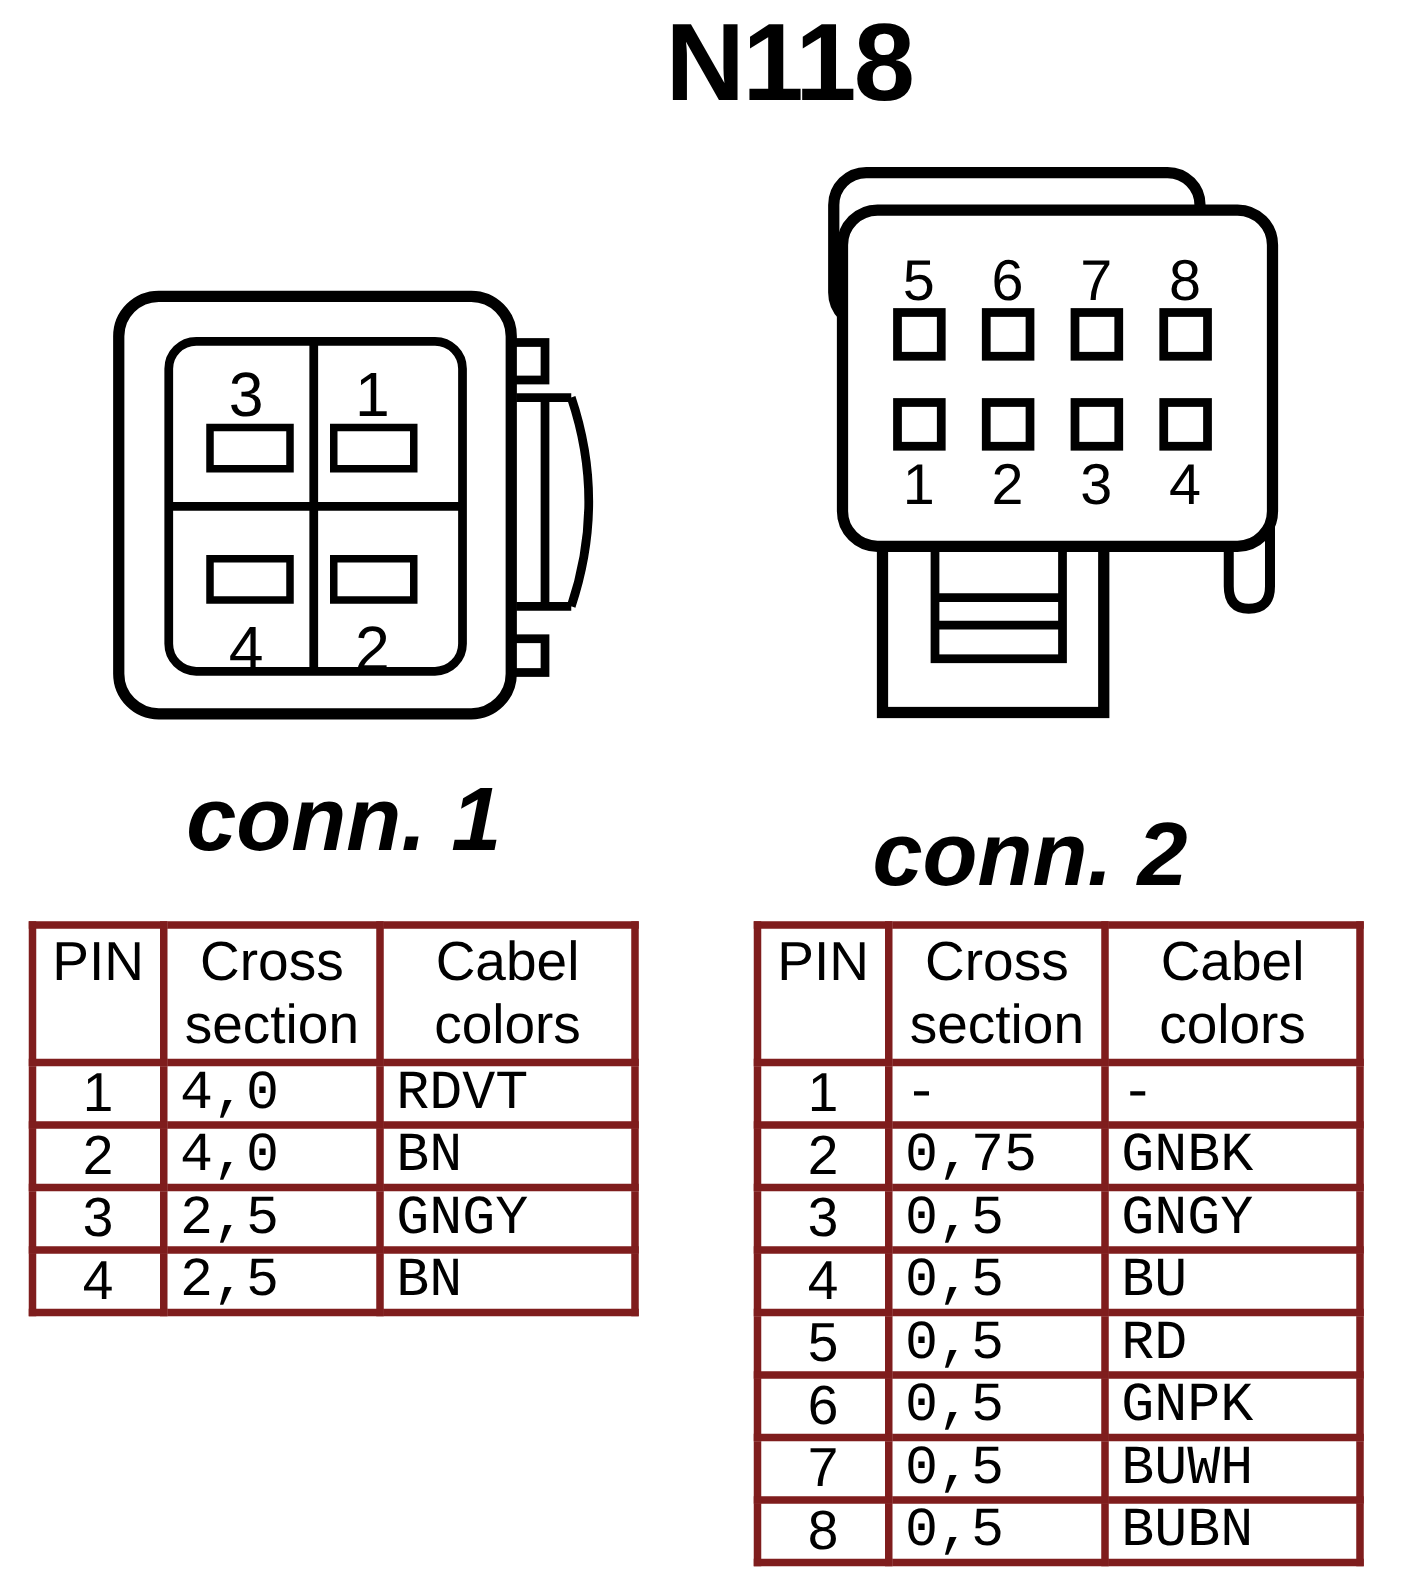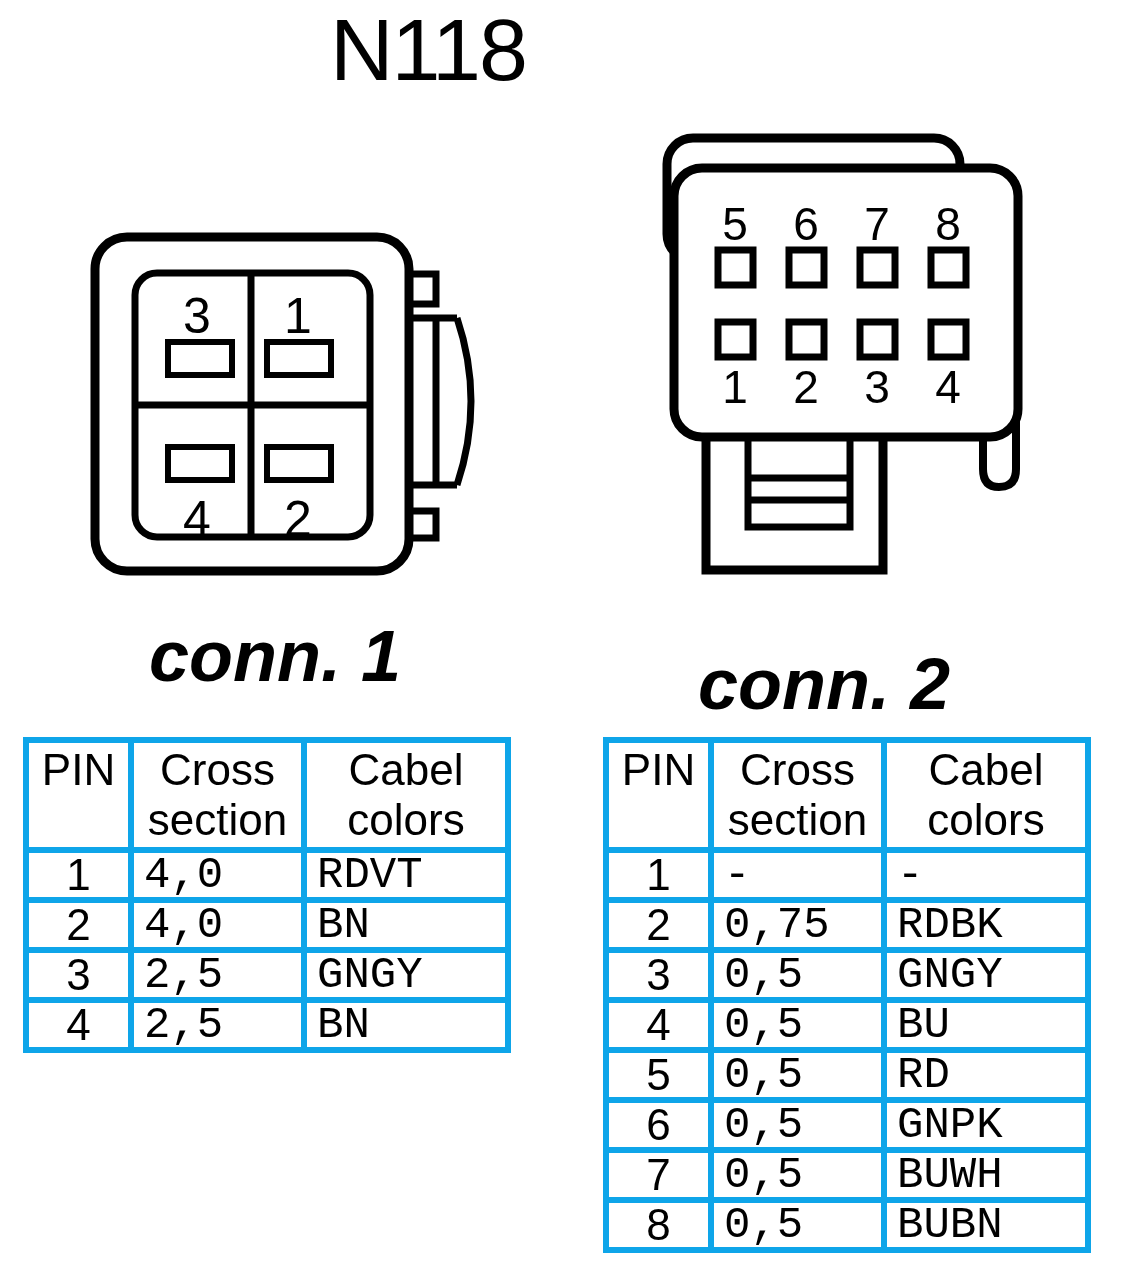--- a/index.html
+++ b/index.html
@@ -12,23 +12,23 @@
     height: 1266px;
     position: relative;
     overflow: hidden;
     font-family: "Liberation Sans", sans-serif;
     color: #000;
   }
   .abs { position: absolute; }
 
   .title {
     left: 330px; top: 6px; width: 400px;
-    text-align: left;
+    text-align: right;
     font-size: 88px;
-    font-weight: normal;
+    font-weight: bold;
     line-height: 1.0;
     letter-spacing: -2px;
     white-space: nowrap;
   }
   .caption {
     font-size: 72px;
     font-weight: bold;
     line-height: 1.0;
     text-align: center;
     white-space: nowrap;
@@ -47,21 +47,21 @@
     text-anchor: middle;
   }
 
   table.pinout {
     border-collapse: collapse;
     table-layout: fixed;
     font-size: 44px;
     background: #fff;
   }
   table.pinout th, table.pinout td {
-    border: 6px solid #0ea5e9;
+    border: 6px solid #7f1d1d;
     padding: 0;
     overflow: hidden;
   }
   table.pinout th {
     font-weight: normal;
     vertical-align: top;
     text-align: center;
     height: 102px;
     line-height: 50px;
     padding-top: 2px;
@@ -192,21 +192,21 @@
     <th>Cabel colors</th>
   </tr>
   <tr>
     <td class="cell-c">1</td>
     <td class="cell-l">-</td>
     <td class="cell-l">-</td>
   </tr>
   <tr>
     <td class="cell-c">2</td>
     <td class="cell-l">0,75</td>
-    <td class="cell-l">RDBK</td>
+    <td class="cell-l">GNBK</td>
   </tr>
   <tr>
     <td class="cell-c">3</td>
     <td class="cell-l">0,5</td>
     <td class="cell-l">GNGY</td>
   </tr>
   <tr>
     <td class="cell-c">4</td>
     <td class="cell-l">0,5</td>
     <td class="cell-l">BU</td>

